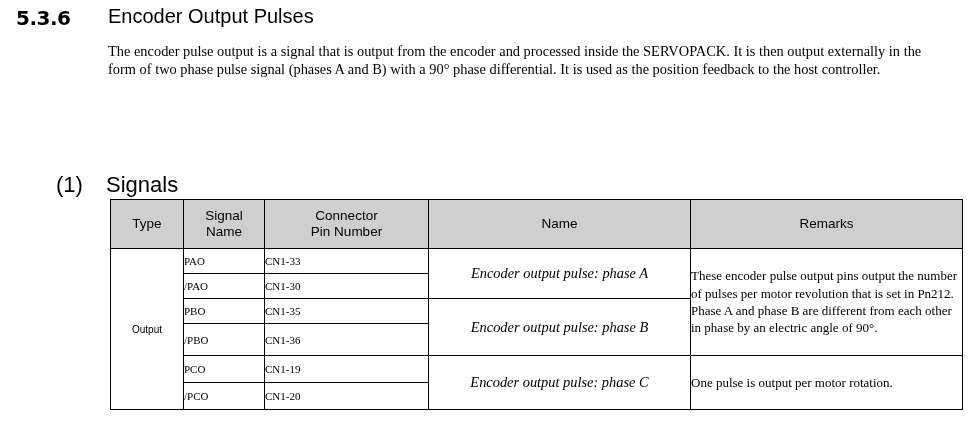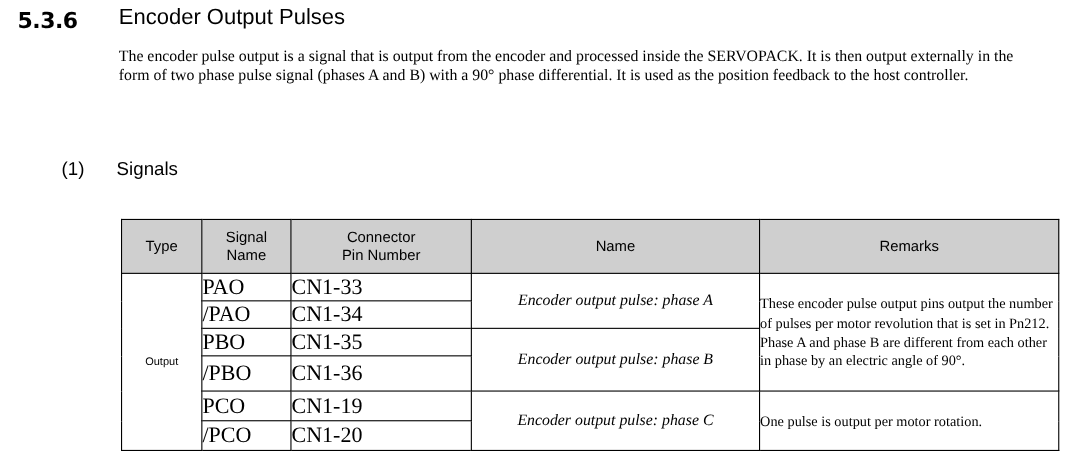--- a/index.html
+++ b/index.html
@@ -61,23 +61,23 @@
     margin: 0;
   }
   .para-2 {
     margin-top: 17px;
   }
 
   
   .subsection {
     position: absolute;
     left: 56px;
-    top: 144px;
-    font-family: "Liberation Sans", sans-serif;
-    font-size: 17px;
+    top: 172px;
+    font-family: "Liberation Sans", sans-serif;
+    font-size: 22px;
   }
   .subsection .sub-num {
     display: inline-block;
     width: 50px;
   }
 
   
   .table-wrap {
     position: absolute;
     left: 110px;
@@ -113,21 +113,21 @@
 
   td.type-cell {
     font-family: "Liberation Sans", sans-serif;
     font-size: 10px;
     text-align: center;
     vertical-align: middle;
   }
   td.signal-cell,
   td.pin-cell {
     font-family: "Liberation Serif", serif;
-    font-size: 20px;
+    font-size: 11px;
     padding-left: 8px;
     text-align: left;
   }
   td.name-cell {
     font-family: "Liberation Serif", serif;
     font-size: 14.4px;
     padding-left: 8px;
     text-align: center;
     vertical-align: middle;
     font-style: italic;
@@ -185,21 +185,21 @@
       <tbody>
         <tr class="r1">
           <td class="type-cell" rowspan="6">Output</td>
           <td class="signal-cell">PAO</td>
           <td class="pin-cell">CN1-33</td>
           <td class="name-cell" rowspan="2">Encoder output pulse: phase A</td>
           <td class="remarks-cell" rowspan="4">These encoder pulse output pins output the number of pulses per motor revolution that is set in Pn212. Phase A and phase B are different from each other in phase by an electric angle of 90°.</td>
         </tr>
         <tr class="r2">
           <td class="signal-cell">/PAO</td>
-          <td class="pin-cell">CN1-34</td>
+          <td class="pin-cell">CN1-30</td>
         </tr>
         <tr class="r3">
           <td class="signal-cell">PBO</td>
           <td class="pin-cell">CN1-35</td>
           <td class="name-cell" rowspan="2">Encoder output pulse: phase B</td>
         </tr>
         <tr class="r4">
           <td class="signal-cell">/PBO</td>
           <td class="pin-cell">CN1-36</td>
         </tr>

